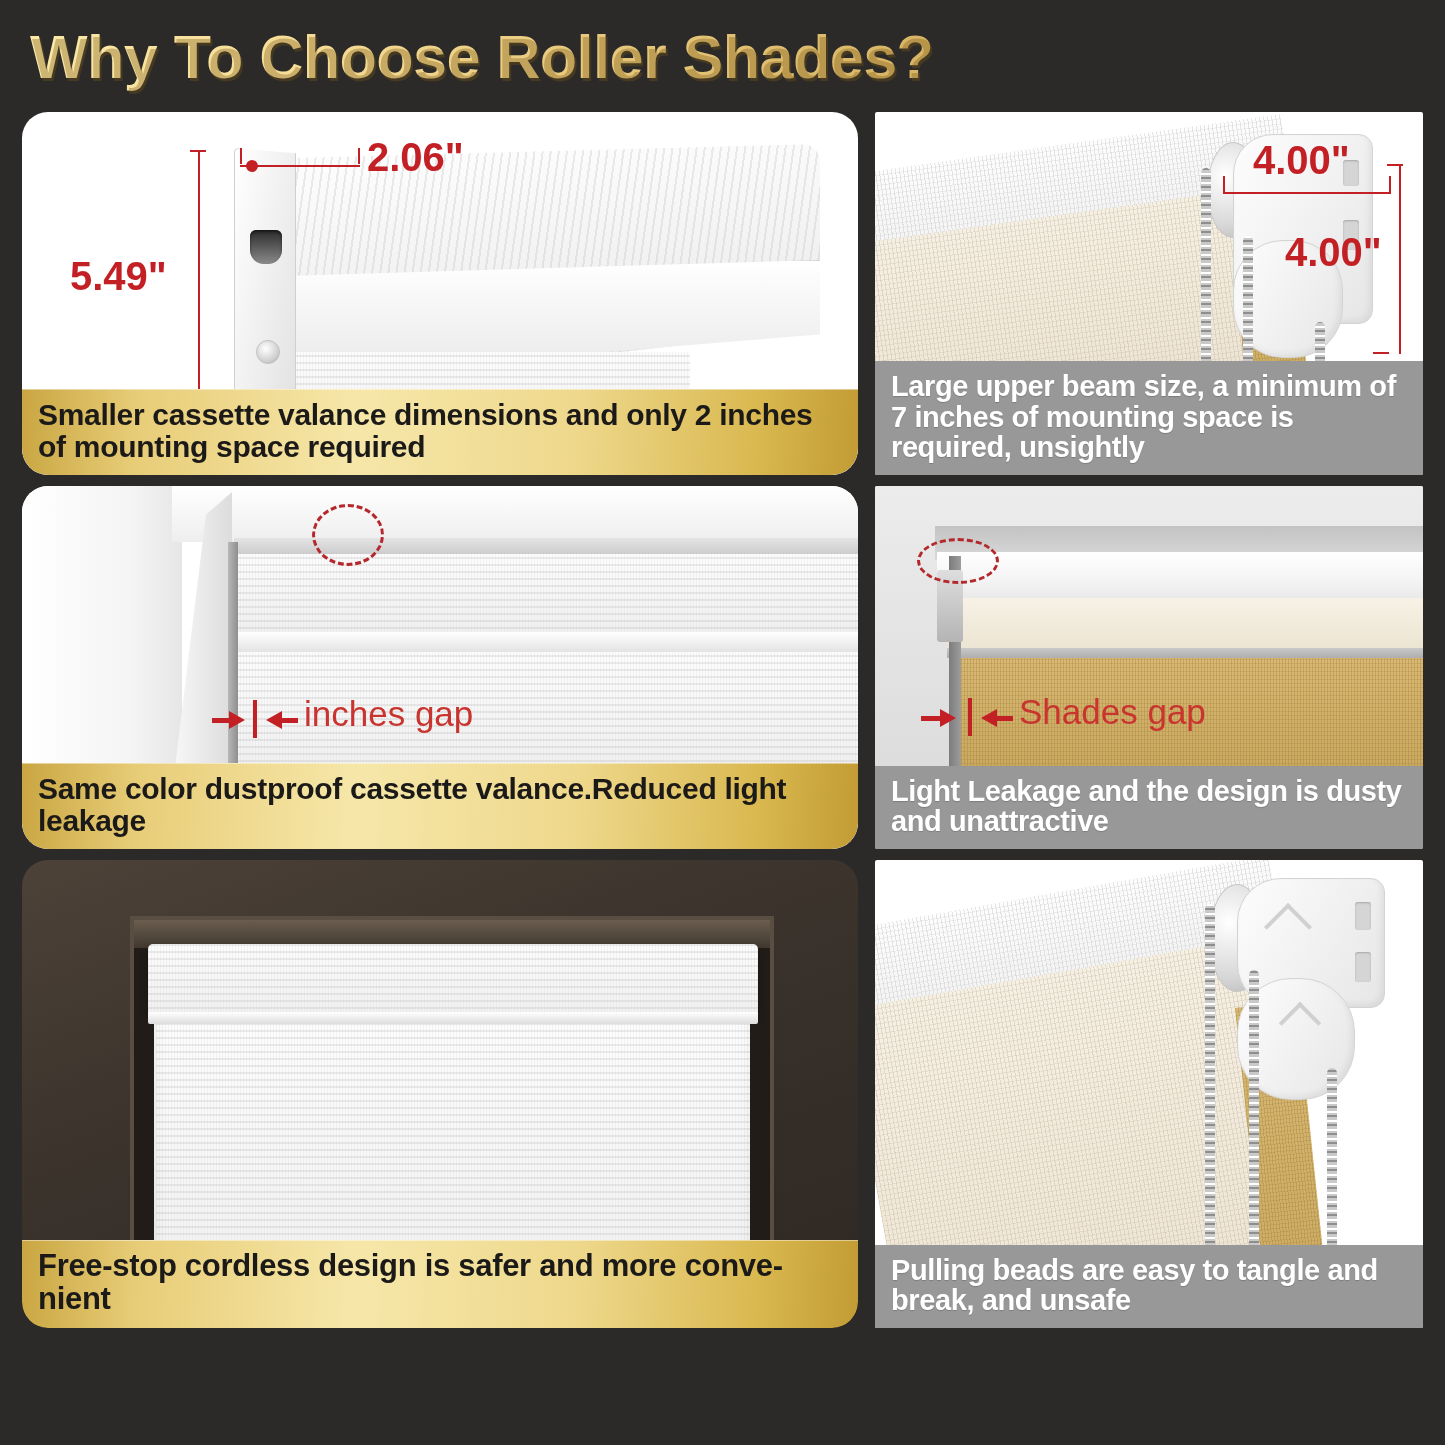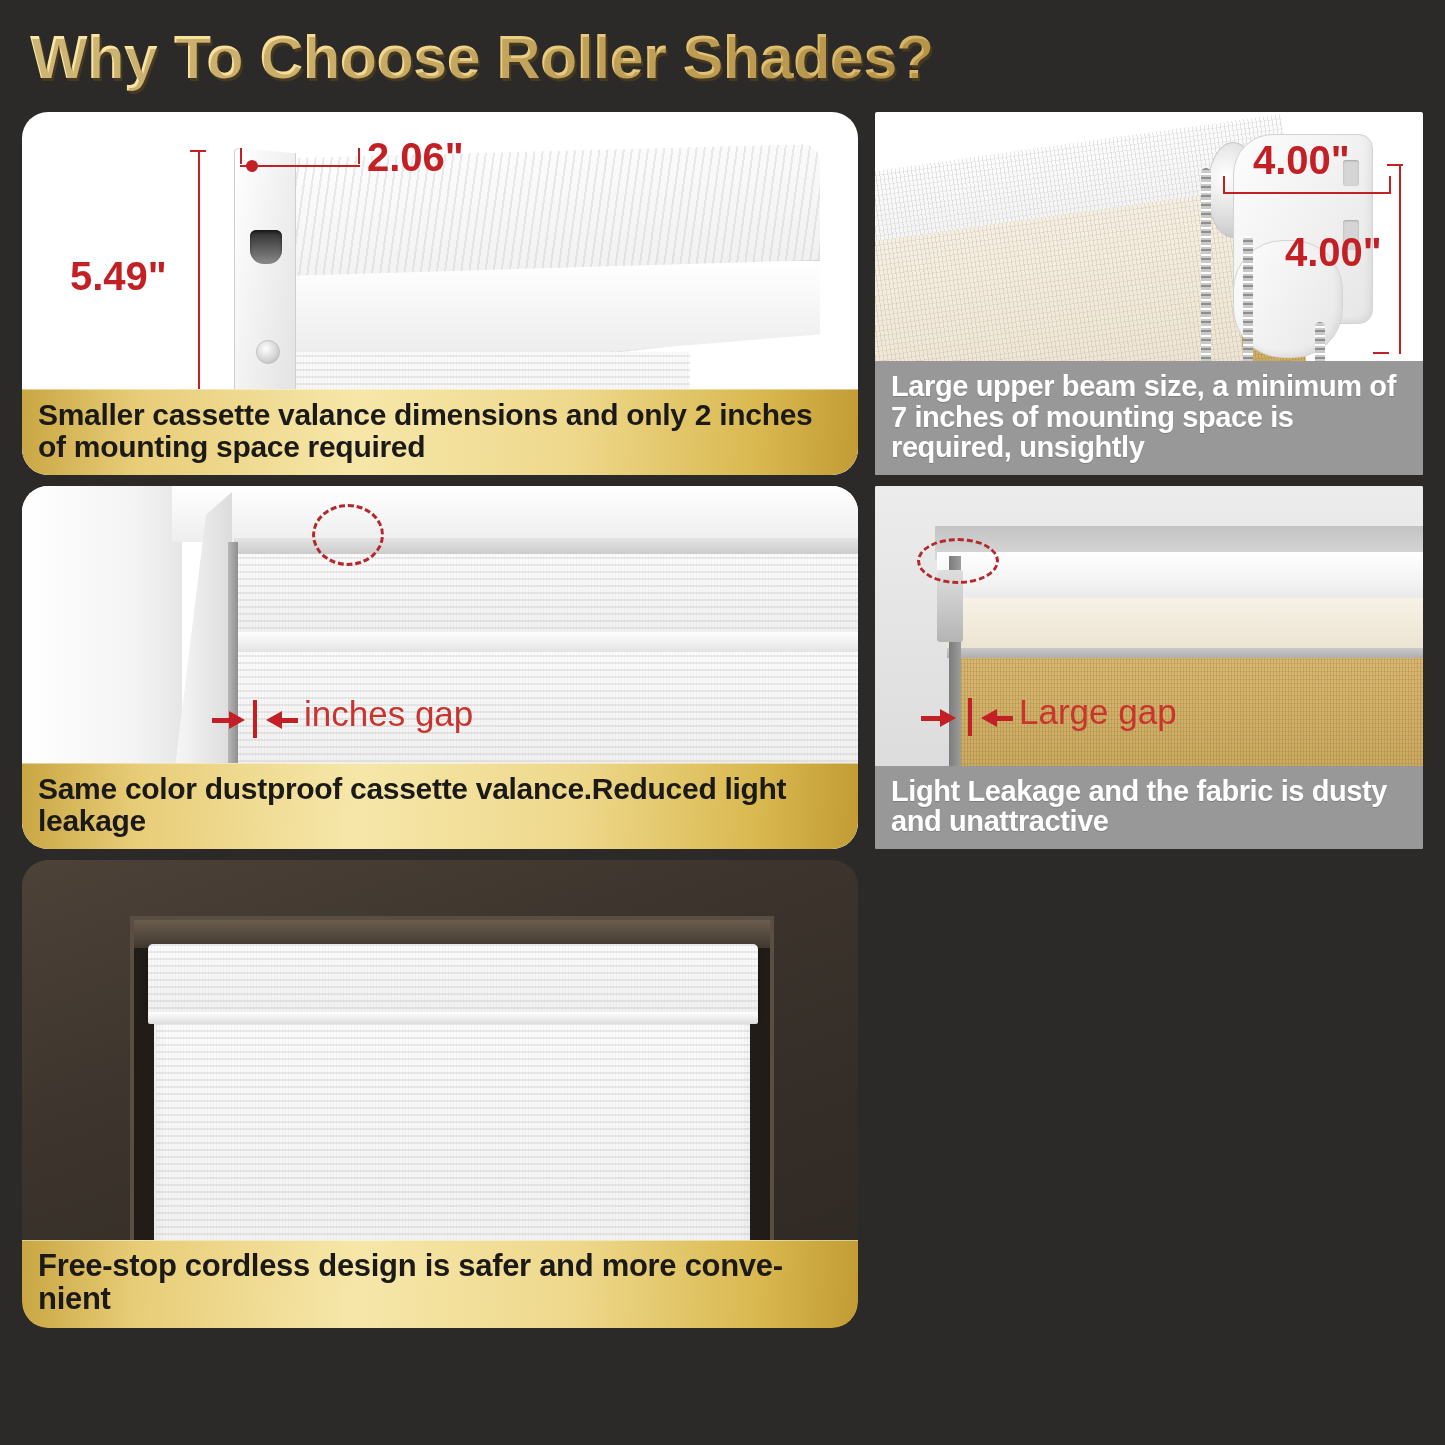--- a/index.html
+++ b/index.html
@@ -352,24 +352,24 @@
       <div style="position:absolute; left:62px; top:84px; width:26px; height:72px;
                   background:linear-gradient(180deg,#dedede,#b4b4b4); border-radius:3px;"></div>
 
       <div class="dashcircle" style="left:42px; top:52px; width:82px; height:46px;"></div>
 
       <div class="arrow-stem" style="left:46px; top:230px; width:20px;"></div>
       <div class="arrow-r" style="left:65px; top:223px;"></div>
       <div class="gapbar" style="left:93px; top:212px; height:38px;"></div>
       <div class="arrow-l" style="left:106px; top:223px;"></div>
       <div class="arrow-stem" style="left:122px; top:230px; width:16px;"></div>
-      <div class="gap-label" style="left:144px; top:206px; font-size:35px;">Large gap</div>
-    </div>
-
-    <div class="cap gray">Light Leakage and the fabric is dusty and unattractive</div>
+      <div class="gap-label" style="left:144px; top:206px; font-size:35px;">Shades gap</div>
+    </div>
+
+    <div class="cap gray">Light Leakage and the design is dusty and unattractive</div>
   </div>
 
   <div class="panel left row3">
     <div class="media">
       <div class="room"></div>
 
       <div class="win-frame" style="left:108px; top:56px; width:644px; height:460px;"></div>
       <div style="position:absolute; left:112px; top:60px; width:636px; height:28px;
                   background:linear-gradient(180deg,#6b5d4f,#40382f);"></div>
 
@@ -393,14 +393,45 @@
       <div class="fab-streak" style="position:absolute; left:134px; top:164px; width:594px; height:288px;
                   box-shadow: inset 0 -8px 14px rgba(0,0,0,.06);"></div>
       <div class="bottom-rail" style="left:128px; top:448px; width:606px; height:24px;"></div>
       <div style="position:absolute; left:412px; top:462px; width:56px; height:10px;
                   background:linear-gradient(180deg,#e8e8e8,#c6c6c6); border-radius:3px;"></div>
     </div>
 
     <div class="cap gold row3gold">Free-stop cordless design is safer and more conve-nient</div>
   </div>
 
+  <div class="panel right row3">
+    <div class="media">
+      <div class="bg-white"></div>
+
+      <div class="fab-white" style="position:absolute; left:-30px; top:70px; width:430px; height:125px;
+                  transform: rotate(-10deg); transform-origin: left top;"></div>
+
+      <div class="fab-cream" style="position:absolute; left:-30px; top:150px; width:420px; height:380px;
+                  transform: rotate(-10deg); transform-origin: left top;"></div>
+
+      <div class="fab-tan" style="position:absolute; left:360px; top:148px; width:62px; height:360px;
+                  transform: rotate(-6deg); transform-origin: left top;"></div>
+
+      <div class="roller-end" style="left:334px; top:24px; width:56px; height:108px;"></div>
+
+      <div class="bracket" style="left:362px; top:18px; width:148px; height:130px; border-radius:44px 14px 14px 44px;"></div>
+      <div class="bracket" style="left:362px; top:118px; width:118px; height:122px; border-radius:54px;"></div>
+      <div class="slot" style="left:480px; top:42px; width:16px; height:28px;"></div>
+      <div class="slot" style="left:480px; top:92px; width:16px; height:30px;"></div>
+      <div style="position:absolute; left:396px; top:50px; width:34px; height:34px;
+                  border-left:4px solid #d0d0d0; border-top:4px solid #d0d0d0; transform:rotate(45deg);"></div>
+      <div style="position:absolute; left:410px; top:148px; width:30px; height:30px;
+                  border-left:4px solid #d0d0d0; border-top:4px solid #d0d0d0; transform:rotate(45deg);"></div>
+
+      <div class="bead-chain" style="left:330px; top:44px; height:470px;"></div>
+      <div class="bead-chain" style="left:374px; top:110px; height:404px;"></div>
+      <div class="bead-chain" style="left:452px; top:208px; height:306px;"></div>
+    </div>
+
+    <div class="cap gray">Pulling beads are easy to tangle and break, and unsafe</div>
+  </div>
 
 </div>
 
 </body></html>

